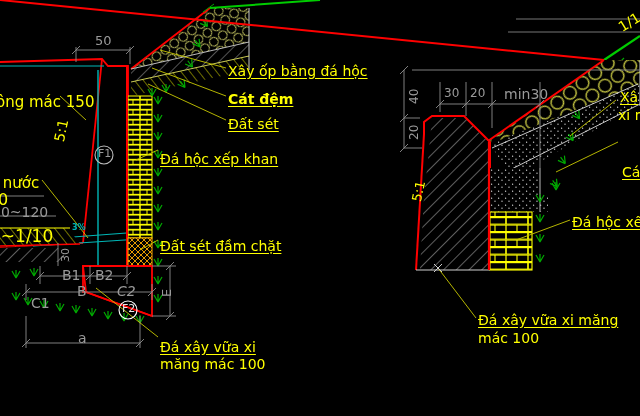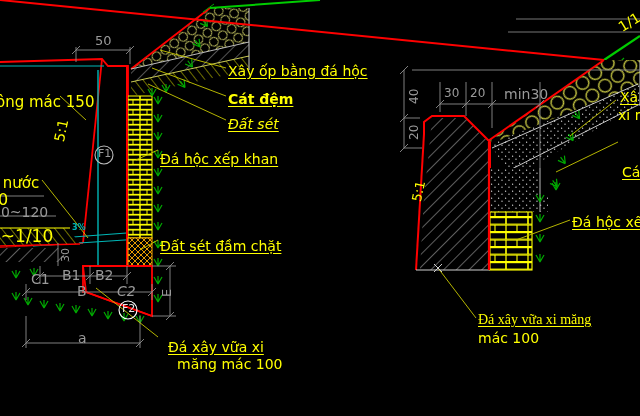--- a/index.html
+++ b/index.html
@@ -289,53 +289,53 @@
   </g>
 
   <g stroke="#cfcfcf" stroke-width="1">
     <line x1="434" y1="264" x2="442" y2="272"></line>
     <line x1="442" y1="264" x2="434" y2="272"></line>
   </g>
 </svg>
 
 <div class="lbl yel u" style="left:228px;top:64px;font-size:14px;">Xây ốp bằng đá hộc</div>
 <div class="lbl yel u" style="left:228px;top:92px;font-size:14px;font-weight:bold;">Cát đệm</div>
-<div class="lbl yel u" style="left:228px;top:117px;font-size:14px;font-style:italic;">Đất sét</div>
+<div class="lbl yel u" style="left:228px;top:117px;font-size:14px;">Đất sét</div>
 <div class="lbl yel u" style="left:160px;top:152px;font-size:14px;">Đá hộc xếp khan</div>
 <div class="lbl yel u" style="left:160px;top:239px;font-size:14px;">Đất sét đầm chặt</div>
-<div class="lbl yel u" style="left:168px;top:340px;font-size:14px;">Đá xây vữa xi</div>
-<div class="lbl yel" style="left:160px;top:357px;font-size:14px;margin-left:17px;">măng mác 100</div>
+<div class="lbl yel u" style="left:160px;top:340px;font-size:14px;">Đá xây vữa xi</div>
+<div class="lbl yel" style="left:160px;top:357px;font-size:14px;">măng mác 100</div>
 
 
 <div class="lbl yel" style="left:-4px;top:95px;font-size:15px;">ông mác 150</div>
 <div class="lbl yel" style="left:-2px;top:176px;font-size:15px;"> nước</div>
 <div class="lbl yel" style="left:-2px;top:192px;font-size:16px;">0</div>
 <div class="lbl gry" style="left:-8px;top:205px;font-size:14px;">30~120</div>
 <div class="lbl yel" style="left:-10px;top:228px;font-size:17px;">5~1/10</div>
 
 <div class="lbl gry" style="left:95px;top:34px;font-size:13px;">50</div>
 <div class="lbl yel" style="left:52px;top:140px;font-size:14px;transform:rotate(-78deg);transform-origin:left top;">5:1</div>
 <div class="lbl" style="left:72px;top:224px;font-size:8px;color:#00b7b7;font-weight:bold;">3%</div>
 <div class="lbl gry" style="left:60px;top:262px;font-size:11px;transform:rotate(-90deg);transform-origin:left top;">30</div>
 <div class="lbl gry" style="left:62px;top:268px;font-size:14px;">B1</div>
 <div class="lbl gry" style="left:95px;top:268px;font-size:14px;">B2</div>
-<div class="lbl gry" style="left:31px;top:272px;font-size:14px;">C1</div>
+<div class="lbl gry" style="left:31px;top:296px;font-size:14px;">C1</div>
 <div class="lbl gry" style="left:77px;top:284px;font-size:14px;">B</div>
 <div class="lbl gry" style="left:117px;top:284px;font-size:14px;font-style:italic;">C2</div>
 <div class="lbl gry" style="left:160px;top:297px;font-size:13px;transform:rotate(-90deg);transform-origin:left top;">E</div>
 <div class="lbl gry" style="left:78px;top:331px;font-size:14px;">a</div>
 
 <div class="lbl gry" style="left:98px;top:148px;font-size:11px;">F1</div>
 <div class="lbl" style="left:122px;top:303px;font-size:11px;color:#e8e8e8;">F2</div>
 
 <div class="lbl yel u" style="left:620px;top:90px;font-size:14px;">Xâ</div>
 <div class="lbl yel" style="left:618px;top:108px;font-size:14px;">xi m</div>
 <div class="lbl yel u" style="left:622px;top:133px;font-size:14px;margin-top:32px;">Cá</div>
 <div class="lbl yel u" style="left:572px;top:215px;font-size:14px;">Đá hộc xếp</div>
-<div class="lbl yel u" style="left:478px;top:313px;font-size:14px;font-family:Liberation Serif, serif;">Đá xây vữa xi măng</div>
+<div class="lbl yel u" style="left:478px;top:313px;font-size:14px;">Đá xây vữa xi măng</div>
 <div class="lbl yel" style="left:478px;top:331px;font-size:14px;">mác 100</div>
 
 <div class="lbl gry" style="left:408px;top:104px;font-size:12px;transform:rotate(-90deg);transform-origin:left top;">40</div>
 <div class="lbl gry" style="left:408px;top:140px;font-size:12px;transform:rotate(-90deg);transform-origin:left top;">20</div>
 <div class="lbl gry" style="left:444px;top:87px;font-size:12px;">30</div>
 <div class="lbl gry" style="left:470px;top:87px;font-size:12px;">20</div>
 <div class="lbl gry" style="left:504px;top:87px;font-size:14px;">min30</div>
 <div class="lbl yel" style="left:410px;top:200px;font-size:13px;transform:rotate(-78deg);transform-origin:left top;">5:1</div>
 
 <div class="lbl yel" style="left:616px;top:22px;font-size:14px;transform:rotate(-32deg);transform-origin:left top;">1/1</div>

